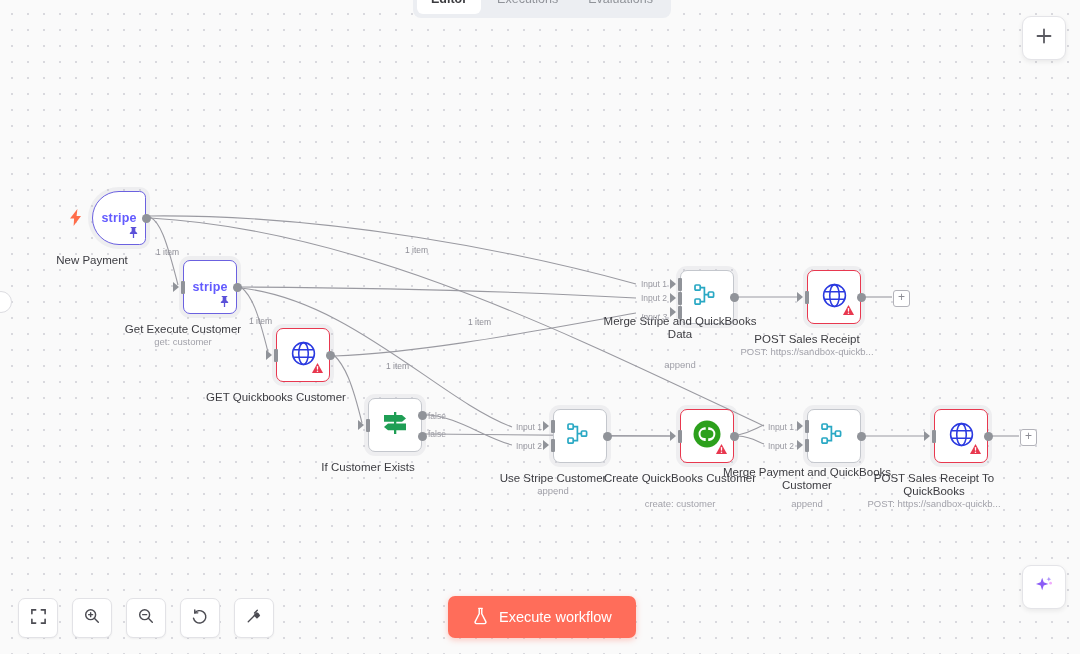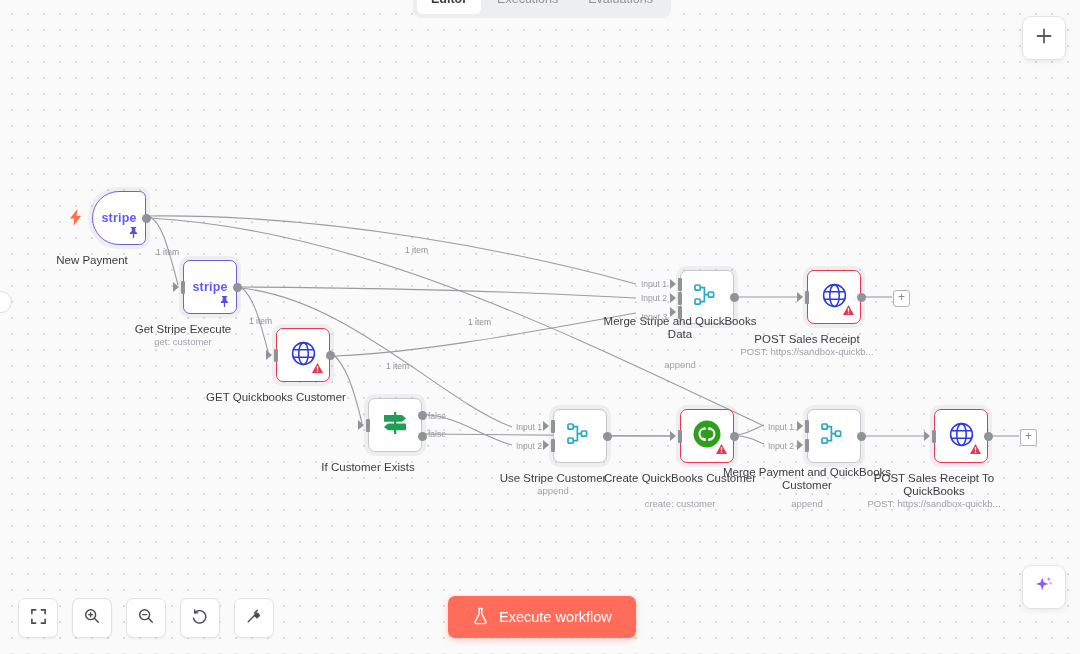--- a/index.html
+++ b/index.html
@@ -162,21 +162,21 @@
         <div class="ntitle" style="top:63px;">New Payment</div>
       </div>
       <div class="node" style="left: 183px; top: 260px;">
         <div class="nbox purple" style="width:54px;height:54px;">
           <span class="stripe-txt">stripe</span>
           <span class="pin"><svg width="11" height="12" viewBox="0 0 12 13">
               <path d="M3 1h6v1.2H8v3.4l2 2.1v1.1H6.7V13h-1.4V8.8H2V7.7l2-2.1V2.2H3z" fill="#5b51d8"></path>
             </svg></span>
         </div>
         <div class="dot-out" style="left:50px;top:22.5px;"></div>
-        <div class="ntitle" style="top:63px;">Get Stripe Execute</div>
+        <div class="ntitle" style="top:63px;">Get Execute Customer</div>
         <div class="nsub" style="top:76px;text-align:center;">get: customer</div>
       </div>
       <div class="node" style="left: 276px; top: 328px;">
         <div class="nbox error" style="width:54px;height:54px;">
           <span><svg width="27" height="27" viewBox="0 0 26 26" fill="none" stroke="#2b3ae0" stroke-width="1.5">
               <circle cx="13" cy="13" r="10.5"></circle>
               <ellipse cx="13" cy="13" rx="4.6" ry="10.5"></ellipse>
               <path d="M2.8 9.3h20.4M2.8 16.7h20.4"></path>
             </svg></span>
           <span class="warn"><svg width="13" height="12" viewBox="0 0 14 13">

